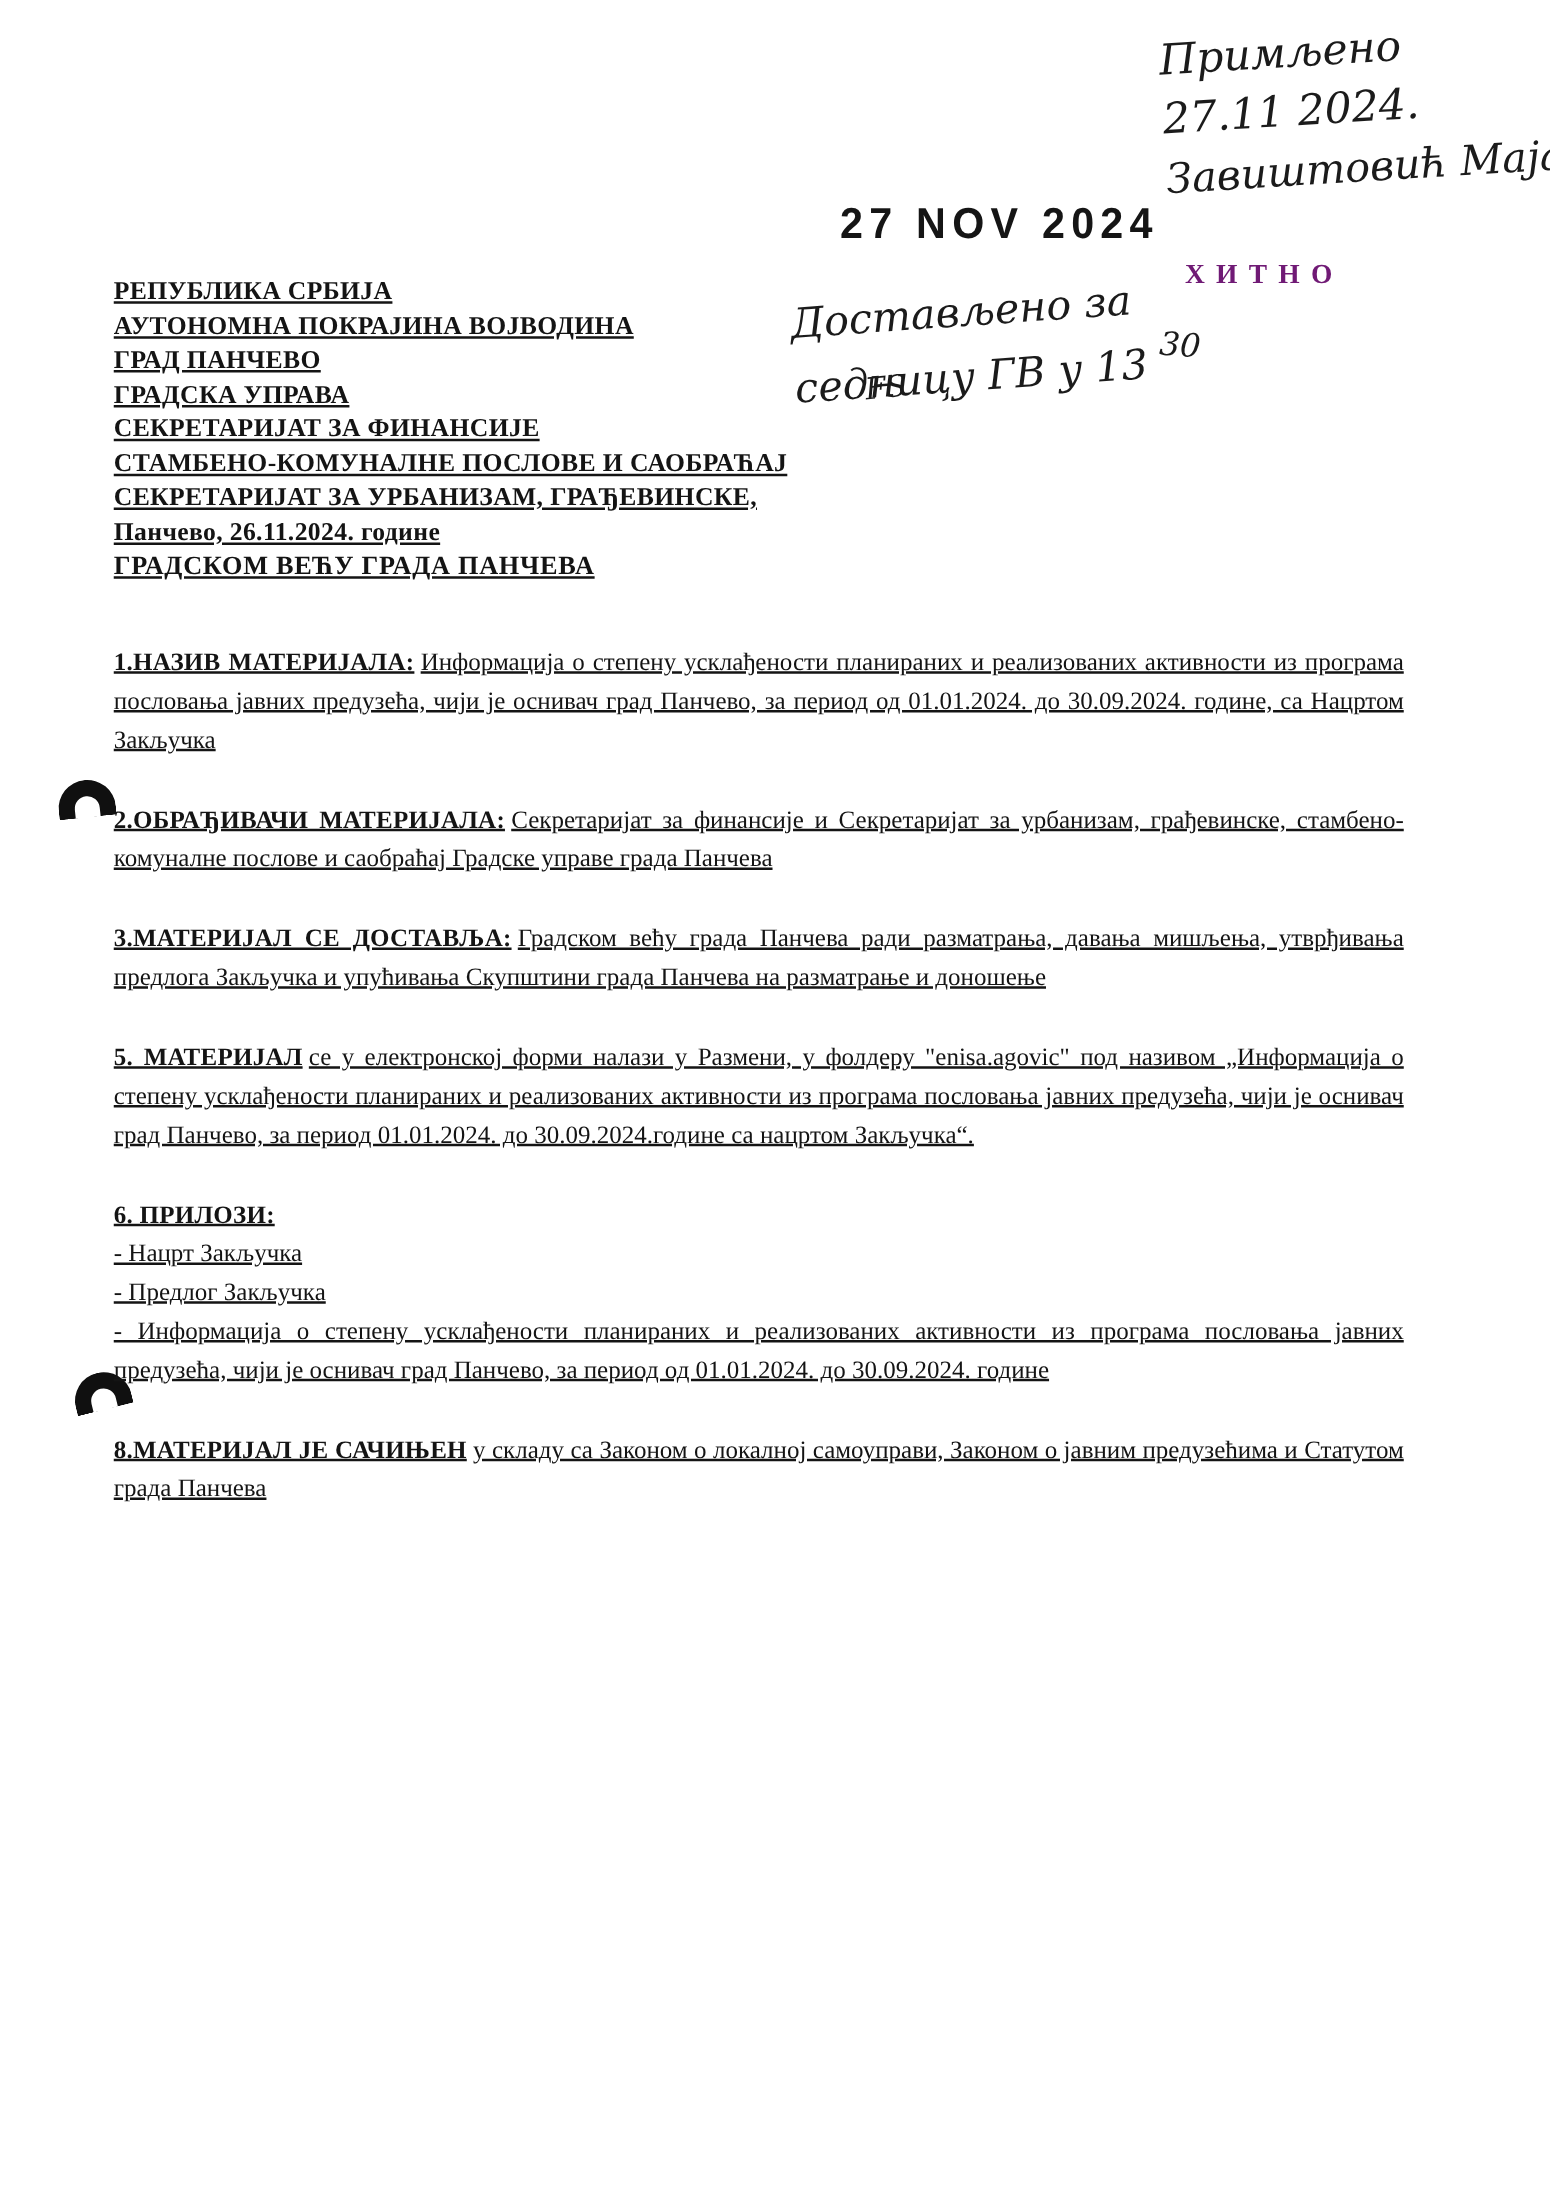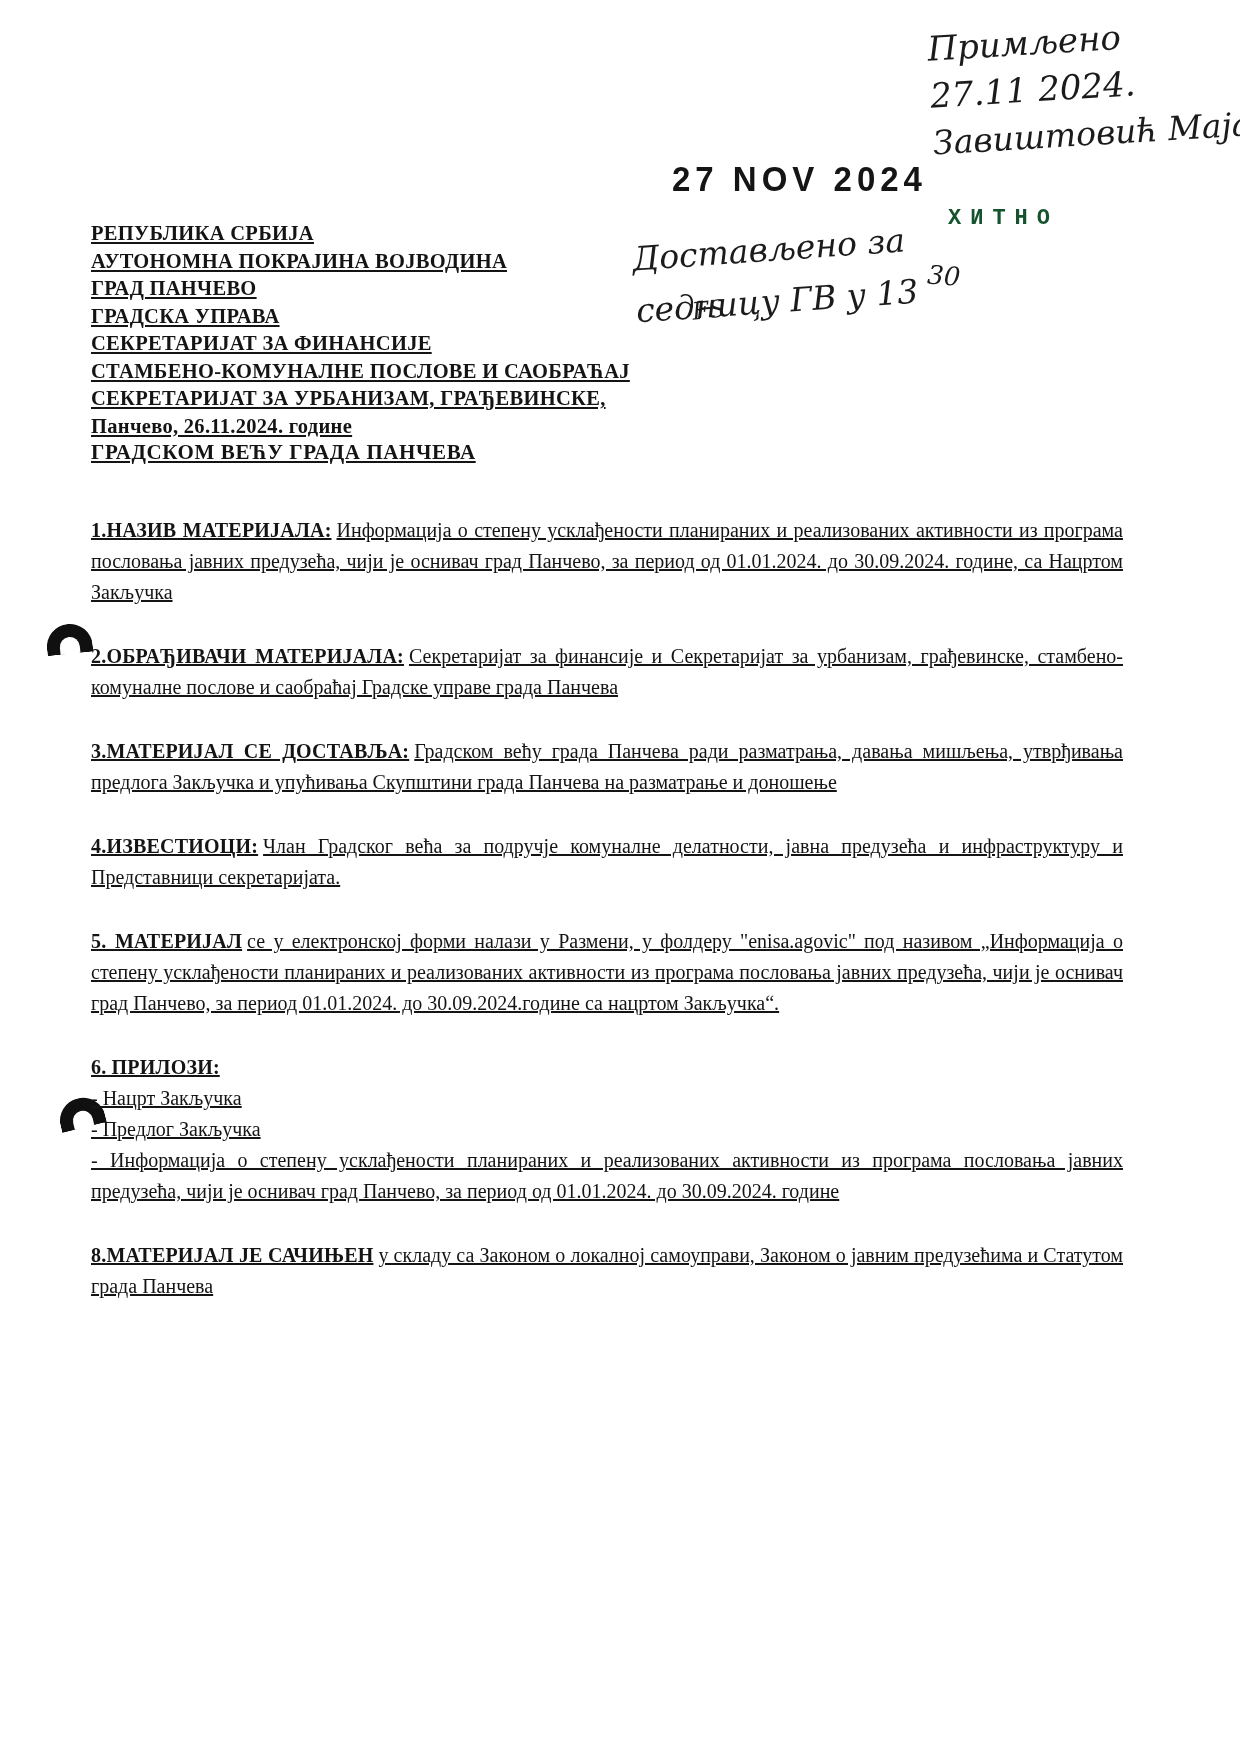--- a/index.html
+++ b/index.html
@@ -54,25 +54,25 @@
     margin-left: 10px;
   }
   .hw-note-initials {
     left: 692px; top: 296px;
     font-size: 24px;
     transform: rotate(-6deg);
   }
   .urgent {
     position: absolute;
     left: 948px; top: 206px;
-    font-family: Liberation Mono, monospace;
+    font-family: Liberation Serif, serif;
     font-weight: bold;
     font-size: 22px;
     letter-spacing: 9px;
-    color: #14532d;
+    color: #701a75;
     white-space: nowrap;
   }
 
   
   .arc-mark {
     position: absolute;
     width: 46px; height: 30px;
     border: 13px solid #101010;
     border-bottom: 0;
     border-radius: 24px 24px 0 0;
@@ -146,21 +146,20 @@
     <div class="hdr-line">Панчево, 26.11.2024. године</div>
 
     <div class="recipient">ГРАДСКОМ ВЕЋУ ГРАДА ПАНЧЕВА</div>
 
     <p class="sec first"><span class="sec-label">1.НАЗИВ МАТЕРИЈАЛА:</span><span>Информација о степену усклађености планираних и реализованих активности из програма пословања јавних предузећа, чији је оснивач град Панчево, за период  од 01.01.2024. до 30.09.2024. године, са Нацртом Закључка</span></p>
 
     <p class="sec"><span class="sec-label">2.ОБРАЂИВАЧИ МАТЕРИЈАЛА:</span><span>Секретаријат за финансије и Секретаријат за урбанизам, грађевинске, стамбено-комуналне послове и саобраћај Градске управе града Панчева</span></p>
 
     <p class="sec"><span class="sec-label">3.МАТЕРИЈАЛ СЕ ДОСТАВЉА:</span><span>Градском већу града Панчева ради разматрања, давања мишљења, утврђивања предлога Закључка и упућивања Скупштини града Панчева на разматрање и доношење</span></p>
 
-    <p class="sec"><span class="sec-label">4.ИЗВЕСТИОЦИ:</span><span>Члан Градског већа за подручје комуналне делатности, јавна предузећа и инфраструктуру и Представници секретаријата.</span></p>
 
     <p class="sec"><span class="sec-label">5. МАТЕРИЈАЛ</span><span>се у електронској форми налази у Размени, у фолдеру "enisa.agovic" под називом „Информација о степену усклађености планираних и реализованих активности из програма пословања јавних предузећа, чији је оснивач град Панчево, за период 01.01.2024. до 30.09.2024.године са нацртом Закључка“.</span></p>
 
     <p class="sec"><span class="sec-label">6. ПРИЛОЗИ:</span></p>
     <div class="attach-item">- Нацрт Закључка</div>
     <div class="attach-item">- Предлог Закључка</div>
     <div class="attach-item">- Информација о степену усклађености планираних и реализованих активности из програма пословања јавних предузећа, чији је оснивач град Панчево, за период од 01.01.2024. до 30.09.2024. године</div>
 
 
     <p class="sec"><span class="sec-label">8.МАТЕРИЈАЛ ЈЕ САЧИЊЕН</span><span>у складу са  Законом о локалној самоуправи, Законом о јавним предузећима и Статутом града Панчева</span></p>

